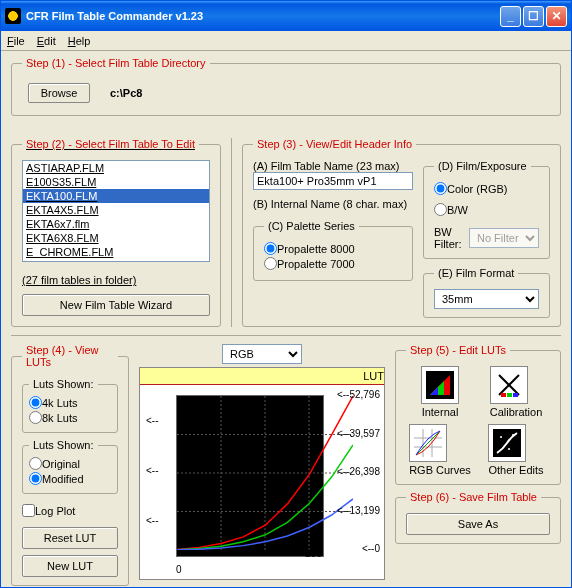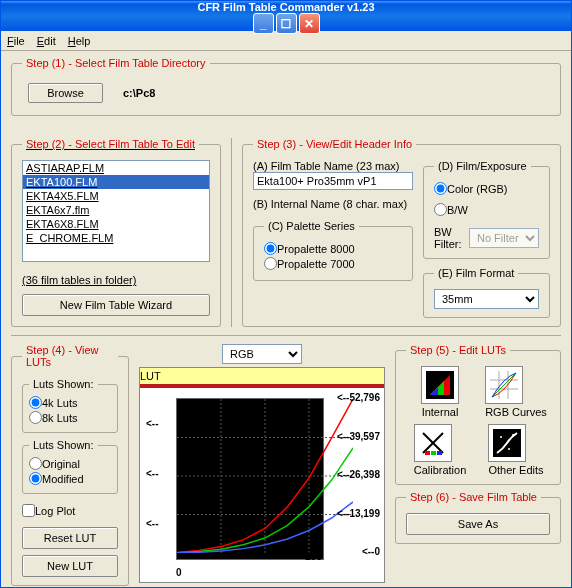--- a/index.html
+++ b/index.html
@@ -1,18 +1,18 @@
 <!DOCTYPE html>
 <html><head>
 <meta charset="utf-8">
 <style>
 * { box-sizing: border-box; font-family: Tahoma, sans-serif; font-size: 11px; }
 body { margin: 0; background: #ece9d8; }
 .window { width: 572px; height: 588px; background: #ece9d8; border: 1px solid #0054e3; }
-.titlebar { height: 30px; background: linear-gradient(to bottom, #3c9bff 0%, #0058e0 10%, #1477e8 50%, #0054e3 100%); display: flex; align-items: center; padding: 0 4px; color: #fff; font-weight: bold; font-size: 13px; flex-direction: column; }
+.titlebar { height: 30px; background: linear-gradient(to bottom, #3c9bff 0%, #0058e0 10%, #1477e8 50%, #0054e3 100%); display: flex; align-items: center; padding: 0 4px; color: #fff; font-weight: bold; font-size: 13px; }
 .titlebar .icon { width: 16px; height: 16px; background: radial-gradient(circle at 50% 50%, #ffcc00 40%, #000 45%); margin-right: 5px; border-radius: 2px; }
 .titlebar .title { flex: 1; }
 .winbtns { display: flex; gap: 2px; }
 .winbtn { width: 21px; height: 21px; border-radius: 3px; border: 1px solid #fff; display: flex; align-items: center; justify-content: center; font-family: Arial; font-size: 12px; font-weight: bold; color: #fff; }
 .winbtn.min, .winbtn.max { background: linear-gradient(#6fa6e8, #3b7be0); }
 .winbtn.close { background: linear-gradient(#f5957a, #e04435); }
 .menubar { height: 20px; display: flex; align-items: center; padding: 0 6px; gap: 12px; background: #ece9d8; border-bottom: 1px solid #aca899; }
 .menubar span u { text-decoration: underline; }
 .content { padding: 6px 10px 8px 10px; position: relative; }
 fieldset { border: 1px solid #aca899; border-radius: 3px; margin: 0; padding: 10px 10px 8px 10px; position: relative; }
@@ -21,22 +21,22 @@
 .tin { border: 1px solid #7f9db9; padding: 2px 3px; background: #fff; font-size: 11px; }
 .listbox { border: 1px solid #7f9db9; background: #fff; height: 102px; overflow: hidden; }
 .listbox .item { padding: 1px 3px; white-space: nowrap; }
 .listbox .item.sel { background: #316ac5; color: #fff; }
 .row { display: flex; gap: 10px; align-items: flex-start; }
 .vline { width: 1px; background: #aca899; }
 label.radio, label.check { display: inline-flex; align-items: flex-end; gap: 0; }
 input[type=radio], input[type=checkbox] { margin: 0; width: 13px; height: 13px; }
 select.tin { height: 20px; }
 .chartwrap { border: 1px solid #888; background: #fff; }
-.chtitle { background: #ffff99; text-align: left; padding: 2px 0; border-bottom: 4px solid #b91c1c; }
-.chartarea { position: relative; height: 194px; font-weight: bold; }
+.chtitle { background: #ffff99; text-align: right; padding: 2px 0; border-bottom: 1px solid #b91c1c; }
+.chartarea { position: relative; height: 194px; }
 .plot { position: absolute; left: 36px; top: 10px; right: 60px; bottom: 22px; background: #000; border: 1px solid #666; }
 .grid line { stroke: #555; stroke-dasharray: 2 2; }
 .axlabel { position: absolute; font-size: 10px; color: #000; }
 .iconbtn { width: 38px; height: 38px; border: 1px solid #888; background: #fff; display: flex; align-items: center; justify-content: center; box-shadow: inset 1px 1px #fff; cursor: pointer; }
 .iconlabel { text-align: center; font-size: 11px; margin-top: 2px; }
 .wide { width: 100%; }
 </style>
 </head>
 <body>
 
@@ -54,38 +54,39 @@
     <span><u>F</u>ile</span>
     <span><u>E</u>dit</span>
     <span><u>H</u>elp</span>
   </div>
 
   <div class="content">
 
     <fieldset style="margin-bottom:22px;">
       <legend>Step (1) - Select Film Table Directory</legend>
       <div style="display:flex; align-items:center; gap:20px; padding:4px 6px;">
-        <button class="btn" style="width:75px;">Browse</button>
+        <button class="btn" style="width:62px;">Browse</button>
         <b>c:\Pc8</b>
       </div>
     </fieldset>
 
     <div class="row">
       <div style="width:210px;text-decoration:underline;">
         <fieldset style="padding-bottom:10px;">
           <legend>Step (2) - Select Film Table To Edit</legend>
           <div class="listbox" id="filmlist">
               <div class="item">ASTIARAP.FLM</div>
+              <div class="item">E100S35.FLM</div>
               <div class="item sel">EKTA100.FLM</div>
               <div class="item">EKTA4X5.FLM</div>
               <div class="item">EKTA6x7.flm</div>
               <div class="item">EKTA6X8.FLM</div>
               <div class="item">E_CHROME.FLM</div>
             </div>
-          <div style="margin:12px 0 8px 0;">(36 film tables in folder)</div>
+          <div style="margin:12px 0 8px 0;">(27 film tables in folder)</div>
           <button class="btn wide" style="padding:4px;">New Film Table Wizard</button>
         </fieldset>
       </div>
 
       <div class="vline" style="align-self:stretch;"></div>
 
       <div style="flex:1;">
         <fieldset>
           <legend>Step (3) - View/Edit Header Info</legend>
           <div class="row">
@@ -214,47 +215,47 @@
                     <polygon points="4,24 18,10 18,24" fill="#0c0"></polygon>
                     <polygon points="4,24 12,16 12,24" fill="#22f"></polygon>
                   </svg>
                 </div>
               <div class="iconlabel">Internal</div>
             </div>
             <div>
               <div class="iconbtn">
                   <svg width="28" height="28">
                     <rect width="28" height="28" fill="#fff"></rect>
+                    <line x1="4" y1="24" x2="24" y2="4" stroke="#000" stroke-width="2"></line>
+                    <line x1="4" y1="4" x2="24" y2="24" stroke="#000" stroke-width="2"></line>
+                    <rect x="6" y="22" width="5" height="4" fill="#e00"></rect>
+                    <rect x="12" y="22" width="5" height="4" fill="#0c0"></rect>
+                    <rect x="18" y="22" width="5" height="4" fill="#22f"></rect>
+                  </svg>
+                </div>
+              <div class="iconlabel">Calibration</div>
+            </div>
+            <div>
+              <div class="iconbtn">
+                  <svg width="28" height="28">
+                    <rect width="28" height="28" fill="#fff"></rect>
                     <line x1="0" y1="9" x2="28" y2="9" stroke="#aaa"></line>
                     <line x1="0" y1="18" x2="28" y2="18" stroke="#aaa"></line>
                     <line x1="9" y1="0" x2="9" y2="28" stroke="#aaa"></line>
                     <line x1="18" y1="0" x2="18" y2="28" stroke="#aaa"></line>
                     <path d="M2,26 Q14,22 26,2" stroke="#e00" fill="none"></path>
                     <path d="M2,26 Q14,14 26,2" stroke="#0a0" fill="none"></path>
                     <path d="M2,26 Q14,6 26,2" stroke="#22f" fill="none"></path>
                   </svg>
                 </div>
               <div class="iconlabel">RGB Curves</div>
             </div>
             <div>
               <div class="iconbtn">
                   <svg width="28" height="28">
-                    <rect width="28" height="28" fill="#fff"></rect>
-                    <line x1="4" y1="24" x2="24" y2="4" stroke="#000" stroke-width="2"></line>
-                    <line x1="4" y1="4" x2="24" y2="24" stroke="#000" stroke-width="2"></line>
-                    <rect x="6" y="22" width="5" height="4" fill="#e00"></rect>
-                    <rect x="12" y="22" width="5" height="4" fill="#0c0"></rect>
-                    <rect x="18" y="22" width="5" height="4" fill="#22f"></rect>
-                  </svg>
-                </div>
-              <div class="iconlabel">Calibration</div>
-            </div>
-            <div>
-              <div class="iconbtn">
-                  <svg width="28" height="28">
                     <rect width="28" height="28" fill="#000"></rect>
                     <path d="M4,24 Q10,20 14,14 Q18,8 24,4" stroke="#fff" fill="none" stroke-width="2"></path>
                     <circle cx="8" cy="8" r="1" fill="#fff"></circle>
                     <circle cx="20" cy="6" r="1" fill="#fff"></circle>
                     <circle cx="16" cy="20" r="1" fill="#fff"></circle>
                   </svg>
                 </div>
               <div class="iconlabel">Other Edits</div>
             </div>
           </div>

